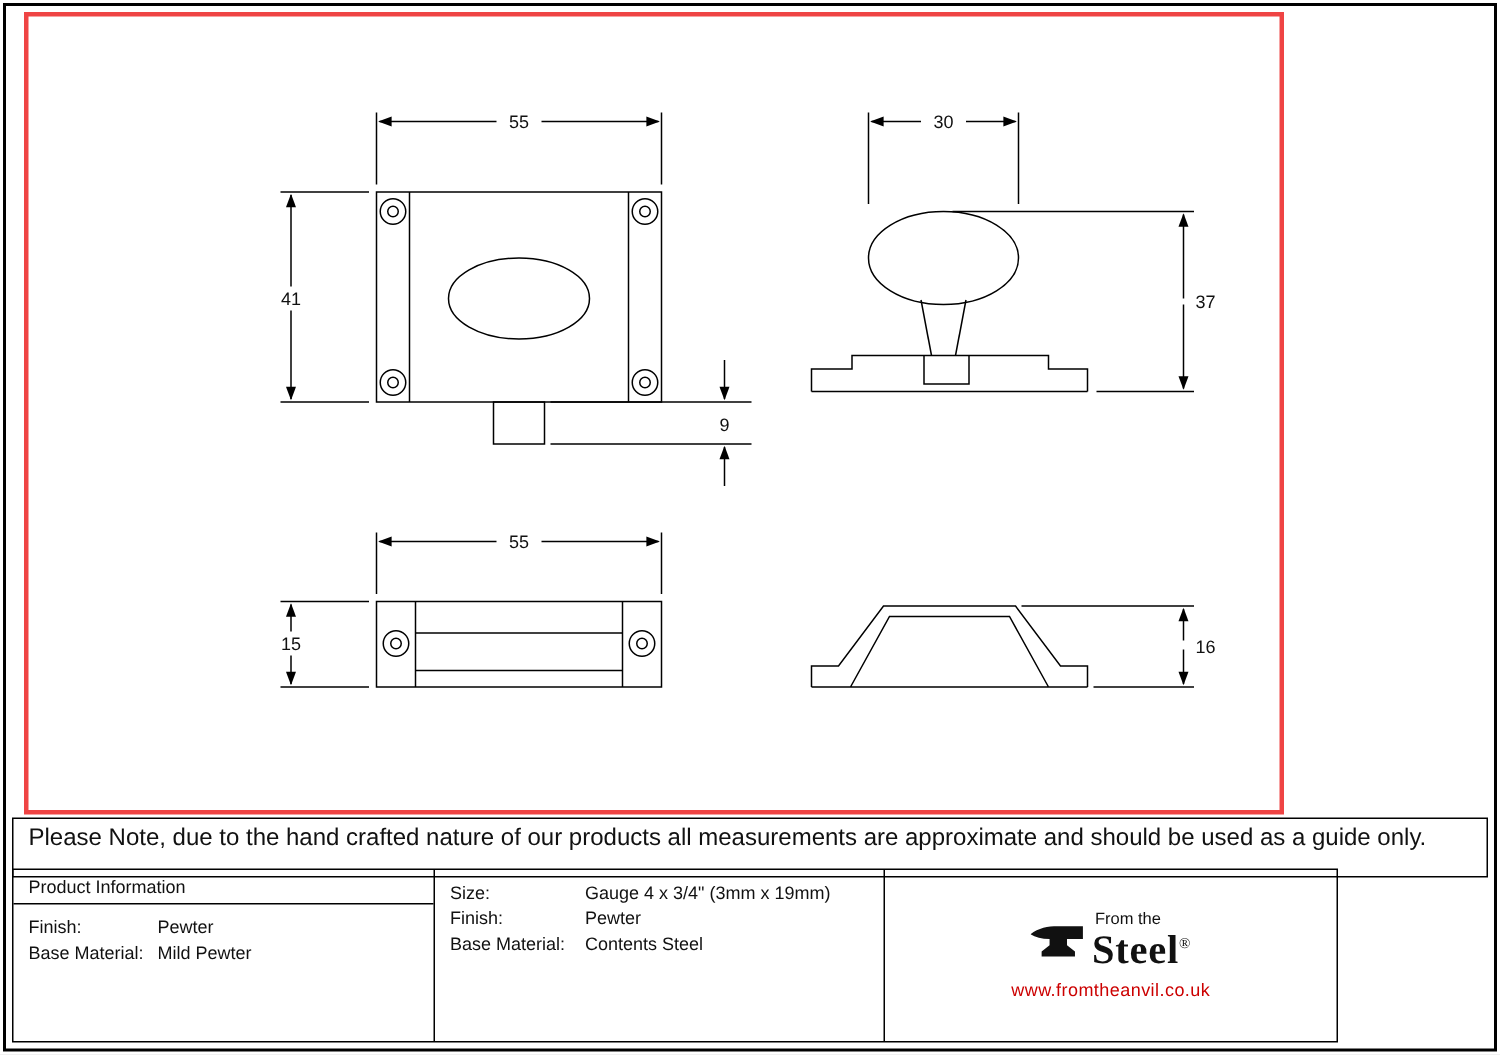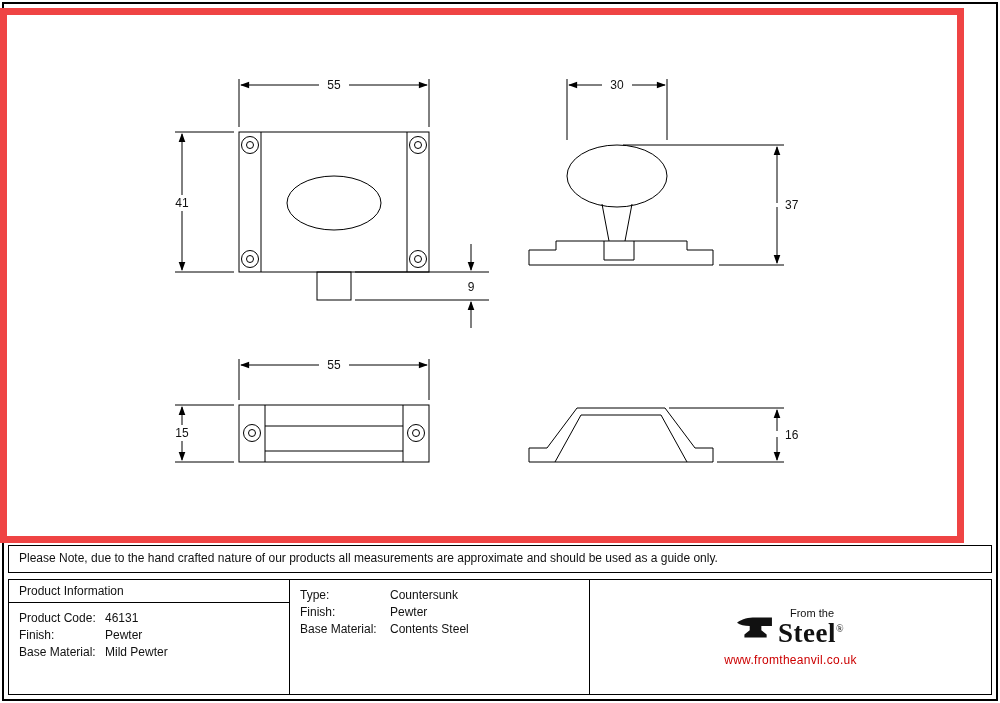--- a/index.html
+++ b/index.html
@@ -1,33 +1,33 @@
 <!DOCTYPE html>
 <html><head>
 <meta charset="utf-8">
 <style>
   html,body { margin:0; padding:0; background:#e8e8e8; }
   .page {
     position:relative; width:1000px; height:703px; background:#fff;
     font-family:"Liberation Sans", sans-serif; color:#111; overflow:hidden;
   }
   .outer-border { position:absolute; left:2px; top:2px; right:2px; bottom:2px; border:2px solid #000; pointer-events:none; }
-  .drawing-box { position:absolute; left:0; top:8px; width:964px; height:535px; border:7px solid #ef4444; box-sizing:border-box; }
+  .drawing-box { position:absolute; left:16px; top:8px; width:840px; height:535px; border:3px solid #ef4444; box-sizing:border-box; }
   .drawing-box svg { display:block; }
   svg text { fill:#111; stroke:none; font-family:"Liberation Sans", sans-serif; font-size:12px; }
   .note-bar {
-    position:absolute; left:8px; top:545px; width:984px; height:28px; border:1px solid #000;
-    box-sizing:border-box; font-size:12px; line-height:25px; padding-left:10px;
+    position:absolute; left:8px; top:545px; width:984px; height:40px; border:1px solid #000;
+    box-sizing:border-box; font-size:16px; line-height:25px; padding-left:10px;
   }
   .info-table {
-    position:absolute; left:8px; top:579px; width:984px; height:116px; border:1px solid #000;
+    position:absolute; left:8px; top:579px; width:884px; height:116px; border:1px solid #000;
     box-sizing:border-box; display:flex;
   }
   .col { box-sizing:border-box; border-right:1px solid #000; }
-  .col:last-child { border-right:none;text-align:center; }
+  .col:last-child { border-right:none; }
   .col-product { width:281px; }
   .col-pack { width:256px; }
   .col-fixing { width:300px; }
   .col-logo { flex:1; display:flex; flex-direction:column; align-items:center; justify-content:center; }
   .col-header { height:22px; line-height:22px; padding-left:10px; border-bottom:1px solid #000; font-size:12px; }
   .col-body { padding:7px 10px 0 10px; font-size:12px; }
   .kv-row { display:flex; line-height:17px; }
   .kv-row .k { width:86px; flex-shrink:0; }
   .col-fixing .kv-row .k { width:90px; }
   .pack-item { line-height:17px; }
@@ -157,40 +157,36 @@
   <div class="note-bar">
     <span>Please Note, due to the hand crafted nature of our products all measurements are approximate and should be used as a guide only.</span>
   </div>
 
   <div class="info-table">
 
     <div class="col col-product">
       <div class="col-header">Product Information</div>
       <div class="col-body">
         <div class="kv-row">
-          <span class="k">Product Code:</span>
-          <span class="v">46131</span>
-        </div>
-        <div class="kv-row">
           <span class="k">Finish:</span>
           <span class="v">Pewter</span>
         </div>
         <div class="kv-row">
           <span class="k">Base Material:</span>
           <span class="v">Mild Pewter</span>
         </div>
       </div>
     </div>
 
 
     <div class="col col-fixing">
       <div class="col-body">
         <div class="kv-row">
-          <span class="k">Type:</span>
-          <span class="v">Countersunk</span>
+          <span class="k">Size:</span>
+          <span class="v">Gauge 4 x 3/4" (3mm x 19mm)</span>
         </div>
         <div class="kv-row">
           <span class="k">Finish:</span>
           <span class="v">Pewter</span>
         </div>
         <div class="kv-row">
           <span class="k">Base Material:</span>
           <span class="v">Contents Steel</span>
         </div>
       </div>

